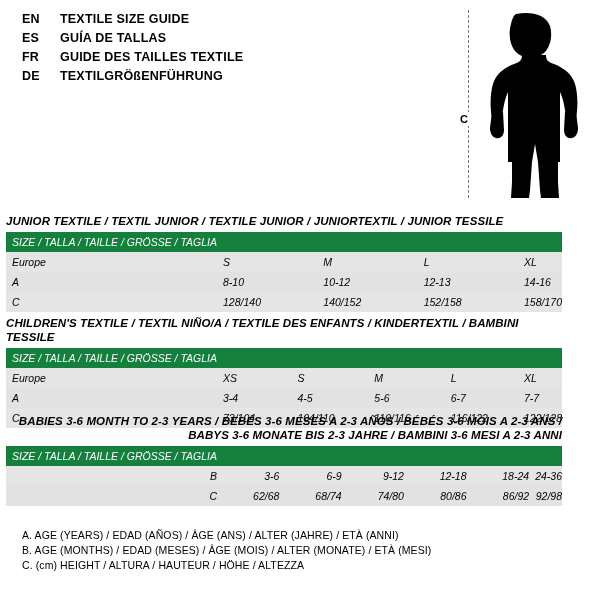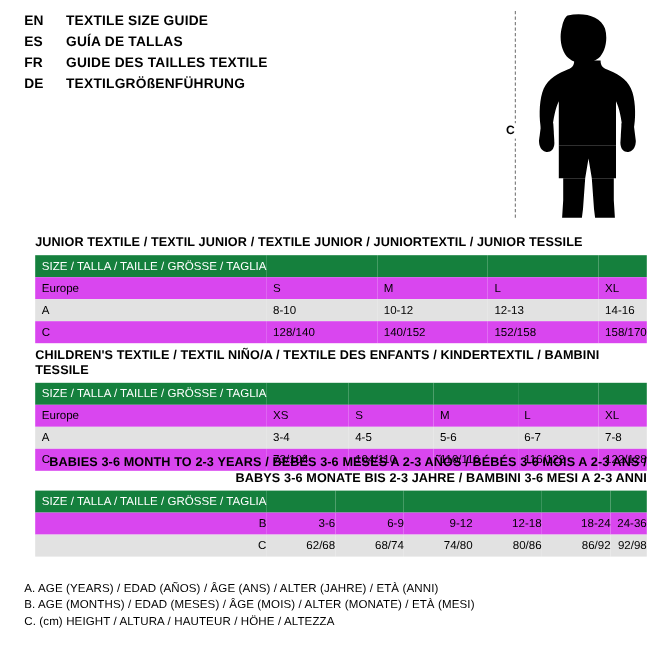--- a/index.html
+++ b/index.html
@@ -72,22 +72,23 @@
   }
   .silhouette {
     position: absolute;
     left: 40px;
     top: 4px;
   }
 
   
   .section {
     position: absolute;
-    left: 32px;
+    left: 6px;
     width: 556px;
+    font-style: italic;
   }
   .section-title {
     font-size: 11.5px;
     font-weight: bold;
     margin-bottom: 4px;
     letter-spacing: 0.1px;
     line-height: 14px;
   }
   table.size-table {
     border-collapse: collapse;
@@ -103,21 +104,21 @@
   tr.band-head td {
     background: #15803d;
     color: #ffffff;
     font-weight: normal;
     font-size: 10.5px;
   }
   tr.band-light td {
     background: #e2e2e2;
   }
   tr.band-white td {
-    background: #d946ef;
+    background: #e5e5e5;
   }
 
   
   .legend {
     position: absolute;
     left: 22px;
     width: 560px;
     font-size: 10.5px;
     line-height: 15px;
   }
@@ -231,21 +232,21 @@
         <td>M</td>
         <td>L</td>
         <td>XL</td>
       </tr>
       <tr class="band-light">
         <td>A</td>
         <td>3-4</td>
         <td>4-5</td>
         <td>5-6</td>
         <td>6-7</td>
-        <td>7-8</td>
+        <td>7-7</td>
       </tr>
       <tr class="band-white">
         <td>C</td>
         <td>73/104</td>
         <td>104/110</td>
         <td>110/116</td>
         <td>116/122</td>
         <td>122/128</td>
       </tr>
     </tbody>

